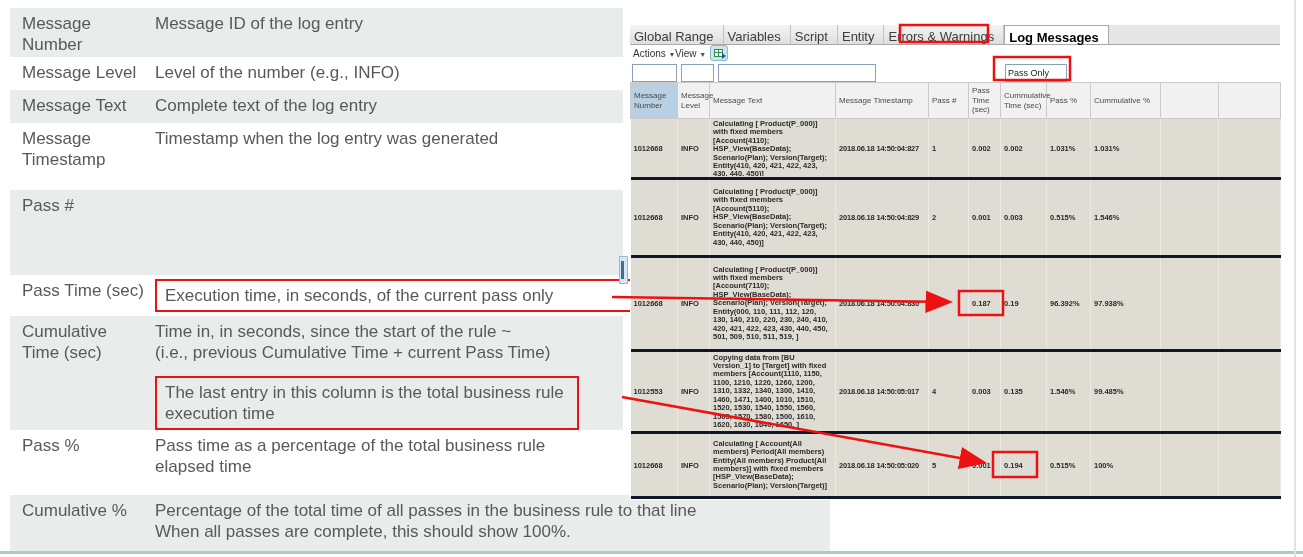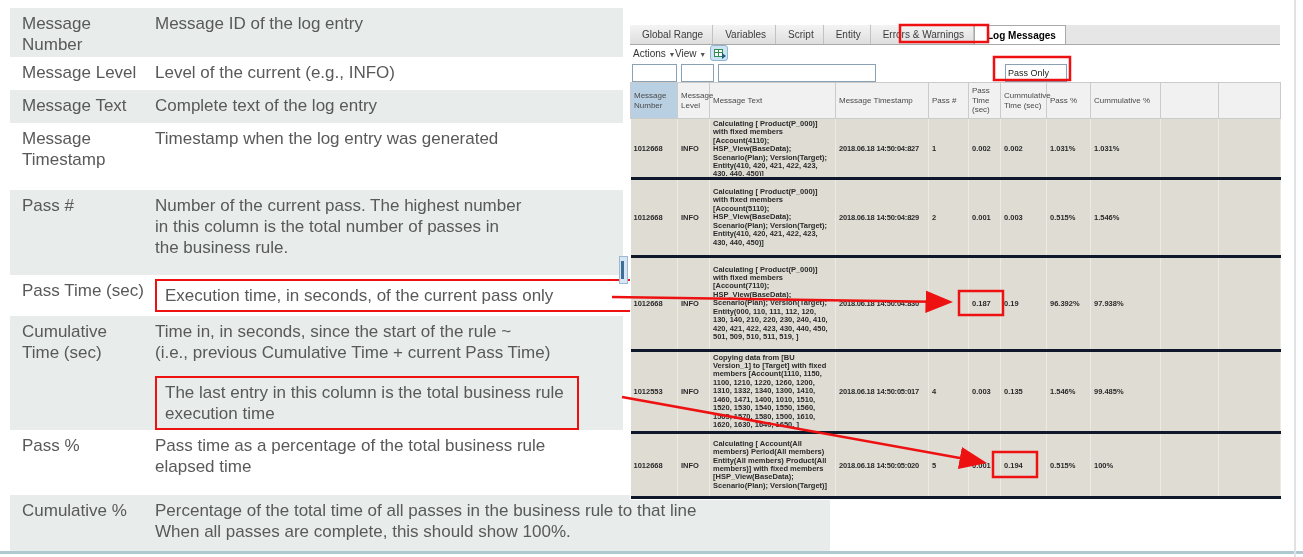--- a/index.html
+++ b/index.html
@@ -15,21 +15,21 @@
   .def-term{flex:0 0 145px;padding:5px 0 0 12px;font-size:17px;line-height:21px;}
   .def-desc{flex:1;padding:5px 0 0 0;font-size:17px;line-height:21px;}
   .red-box{border:2px solid #ee1111;padding:4px 8px;display:inline-block;}
   .def-row.r6 .red-box{margin-top:-1px;width:488px;}
   .def-row.r7 .red-box{margin-top:13px;width:424px;}
   .def-row.r9{width:820px;}
 
   
   .app{position:absolute;left:630px;top:25px;width:650px;height:475px;background:#fff;font-family:"Liberation Sans",sans-serif;}
   .tabbar{position:absolute;left:0;top:0;width:650px;height:20px;background:#e6e6e6;border-bottom:1px solid #a9a9a9;display:flex;align-items:stretch;}
-  .tab{font-size:10px;color:#3c3c3c;padding:4px 9px 0 12px;border-right:1px solid #c2c2c2;background:linear-gradient(#f4f4f4,#dedede);cursor:default;}
+  .tab{font-size:13px;color:#3c3c3c;padding:4px 9px 0 4px;border-right:1px solid #c2c2c2;background:linear-gradient(#f4f4f4,#dedede);cursor:default;}
   .tab.selected{background:#fff;font-weight:bold;color:#000;border:1px solid #a9a9a9;border-bottom:none;}
   .toolbar{position:absolute;left:0;top:20px;width:650px;height:16px;background:#fff;font-size:10px;color:#333;}
   .menu{position:absolute;top:3px;}
   .menu .caret{font-size:7px;color:#555;}
   .m-actions{left:3px;}
   .m-view{left:45px;}
   .exp-icon{position:absolute;left:80px;top:0px;width:18px;height:16px;background:#cfe4f2;border:1px solid #8fb5d2;border-radius:3px;}
   .exp-icon .grid{position:absolute;left:3px;top:3px;width:9px;height:8px;border:1px solid #2f8f4e;background:
       linear-gradient(#fff,#fff);}
   .exp-icon .grid:before{content:"";position:absolute;left:0;top:2px;width:7px;height:1px;background:#2f8f4e;}
@@ -66,36 +66,33 @@
 <div class="slide">
 
   <div class="defs">
     <div class="def-row shaded" style="min-height:49px">
       <div class="def-term pre">Message
 Number</div>
       <div class="def-desc pre">Message ID of the log entry</div>
     </div>
     <div class="def-row" style="min-height:33px">
       <div class="def-term pre">Message Level</div>
-      <div class="def-desc pre">Level of the current (e.g., INFO)</div>
+      <div class="def-desc pre">Level of the number (e.g., INFO)</div>
     </div>
     <div class="def-row shaded" style="min-height:33px">
       <div class="def-term pre">Message Text</div>
       <div class="def-desc pre">Complete text of the log entry</div>
     </div>
     <div class="def-row" style="min-height:67px">
       <div class="def-term pre">Message
 Timestamp</div>
       <div class="def-desc pre">Timestamp when the log entry was generated</div>
     </div>
     <div class="def-row shaded" style="min-height:85px">
       <div class="def-term pre">Pass #</div>
-      <div class="def-desc pre">Number of the current pass.  The highest number
-in this column is the total number of passes in
-the business rule.</div>
     </div>
     <div class="def-row r6" style="min-height:41px">
       <div class="def-term pre">Pass Time (sec)</div>
       <div class="def-desc">
         <span class="red-box pre">Execution time, in seconds, of the current pass only</span>
       </div>
     </div>
     <div class="def-row shaded r7" style="min-height:111px">
       <div class="def-term pre">Cumulative
 Time (sec)</div>

